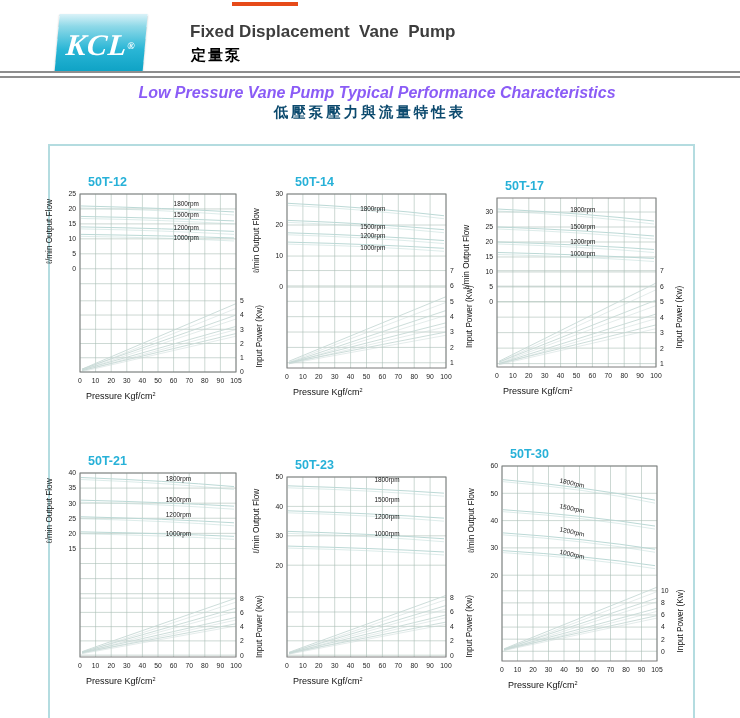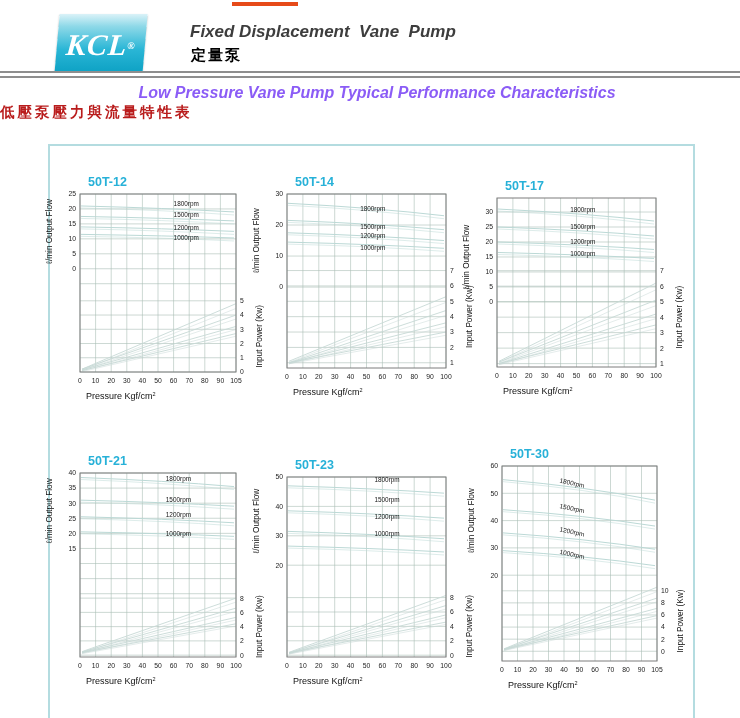--- a/index.html
+++ b/index.html
@@ -6,30 +6,30 @@
   #page{position:relative;width:740px;height:718px;overflow:hidden;background:#fff;
         font-family:"Liberation Sans",sans-serif;}
   .red-bar{position:absolute;left:232px;top:2px;width:66px;height:4px;background:#e64a19;}
   .logo{position:absolute;left:57px;top:14px;width:88px;height:61px;
         background:linear-gradient(180deg,#daf2f8 0%,#8fd9e8 20%,#2ab6d6 58%,#0a9fc2 100%);
         transform:skewX(-5deg);display:flex;align-items:center;justify-content:center;
         box-shadow:0 1px 2px rgba(0,0,0,.25);}
   .logo-text{font-family:"Liberation Serif",serif;font-style:italic;font-weight:bold;
         color:#fff;font-size:30px;letter-spacing:1px;}
   .logo-reg{font-size:10px;vertical-align:6px;font-style:normal;}
-  .hdr-title{position:absolute;left:190px;top:22px;font-size:17px;font-style:italic;
+  .hdr-title{position:absolute;left:190px;top:22px;font-size:17px;
         font-weight:bold;color:#3d3d3d;white-space:pre;}
   .hdr-zh{position:absolute;left:191px;top:46px;font-size:15px;font-weight:bold;color:#000000;
         letter-spacing:2px;}
   .rule{position:absolute;left:0;top:71px;width:740px;height:3px;
         border-top:2px solid #8e8e8e;border-bottom:2px solid #8e8e8e;background:#fff;}
   .sec-en{position:absolute;left:0;top:84px;width:740px;text-align:center;font-size:16px;
         font-style:italic;font-weight:bold;color:#8b5cf6;padding-left:7px;}
-  .sec-zh{position:absolute;left:0;top:103px;width:740px;text-align:left;font-size:14.5px;
-        font-weight:bold;color:#b91c1c;letter-spacing:3px;}
+  .sec-zh{position:absolute;left:0;top:103px;width:740px;text-align:center;font-size:14.5px;
+        font-weight:bold;color:#0c4a6e;letter-spacing:3px;}
   .outer-box{position:absolute;left:48px;top:144px;width:643px;height:600px;
         border:2px solid #b4dce0;}
   #charts svg{position:absolute;overflow:visible;}
   .t-title{fill:#27b1d8;font-weight:bold;font-size:12.5px;font-family:"Liberation Sans",sans-serif;}
   .t-tick{fill:#1c1c1c;font-size:6.8px;font-family:"Liberation Sans",sans-serif;}
   .t-axis{fill:#111;font-size:8.2px;font-family:"Liberation Sans",sans-serif;}
   .t-xlabel{fill:#111;font-size:9px;font-family:"Liberation Sans",sans-serif;}
   .t-legend{fill:#161616;font-size:6.4px;font-family:"Liberation Sans",sans-serif;}
   line.grid{stroke:#a9bdb6;stroke-width:0.6;}
   rect.frame{fill:none;stroke:#7d7d7d;stroke-width:1;}

